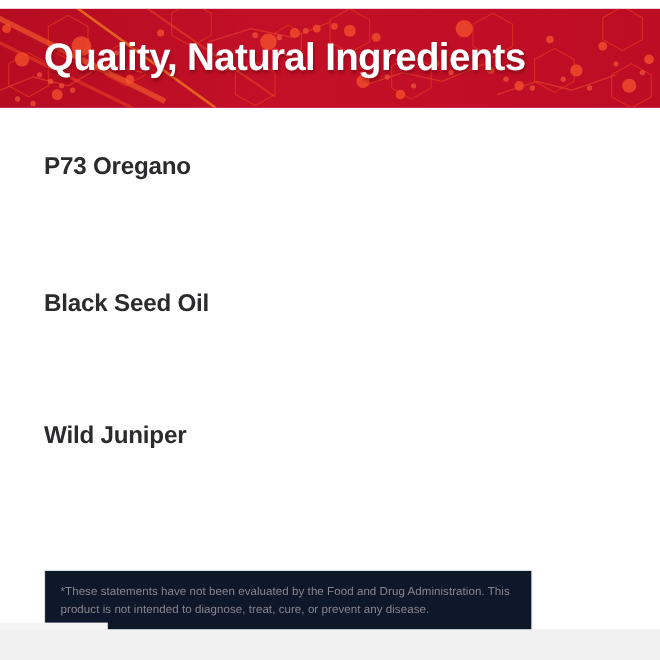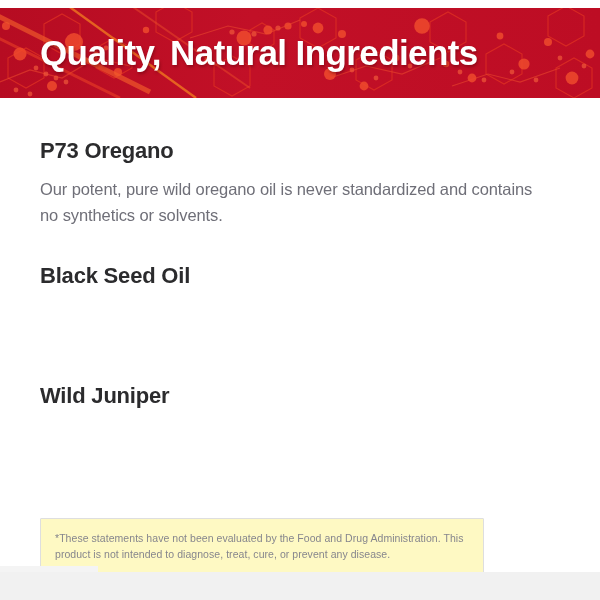--- a/index.html
+++ b/index.html
@@ -99,21 +99,21 @@
   .sec-3 .section-body { margin-top: 13px; }
 
   
   .disclaimer-wrap {
     position: absolute;
     left: 40px;
     top: 518px;
     width: 444px;
     box-sizing: border-box;
     border: 1px solid #dededf;
-    background: #fef9c3;
+    background: #0f172a;
     border-radius: 1px;
     padding: 11px 18px 12px 14px;
   }
   .disclaimer-text {
     margin: 0;
     color: #86868d;
     font-size: 10.5px;
     line-height: 1.55;
     letter-spacing: 0.05px;
   }
@@ -231,21 +231,20 @@
         <path d="M120,-10 L250,80" stroke="#f0522a" stroke-width="2" fill="none" opacity="0.5"></path>
       </g>
     </svg>
     <h1 class="banner-title">Quality, Natural Ingredients</h1>
   </div>
 
   <div class="content">
 
     <div class="section sec-1">
       <h2 class="section-title">P73 Oregano</h2>
-      <p class="section-body"><span>Our potent, pure wild oregano oil is never standardized and contains no synthetics or solvents.</span><span class="sup"></span></p>
     </div>
 
     <div class="section sec-2">
       <h2 class="section-title">Black Seed Oil</h2>
     </div>
 
     <div class="section sec-3">
       <h2 class="section-title">Wild Juniper</h2>
     </div>
 

